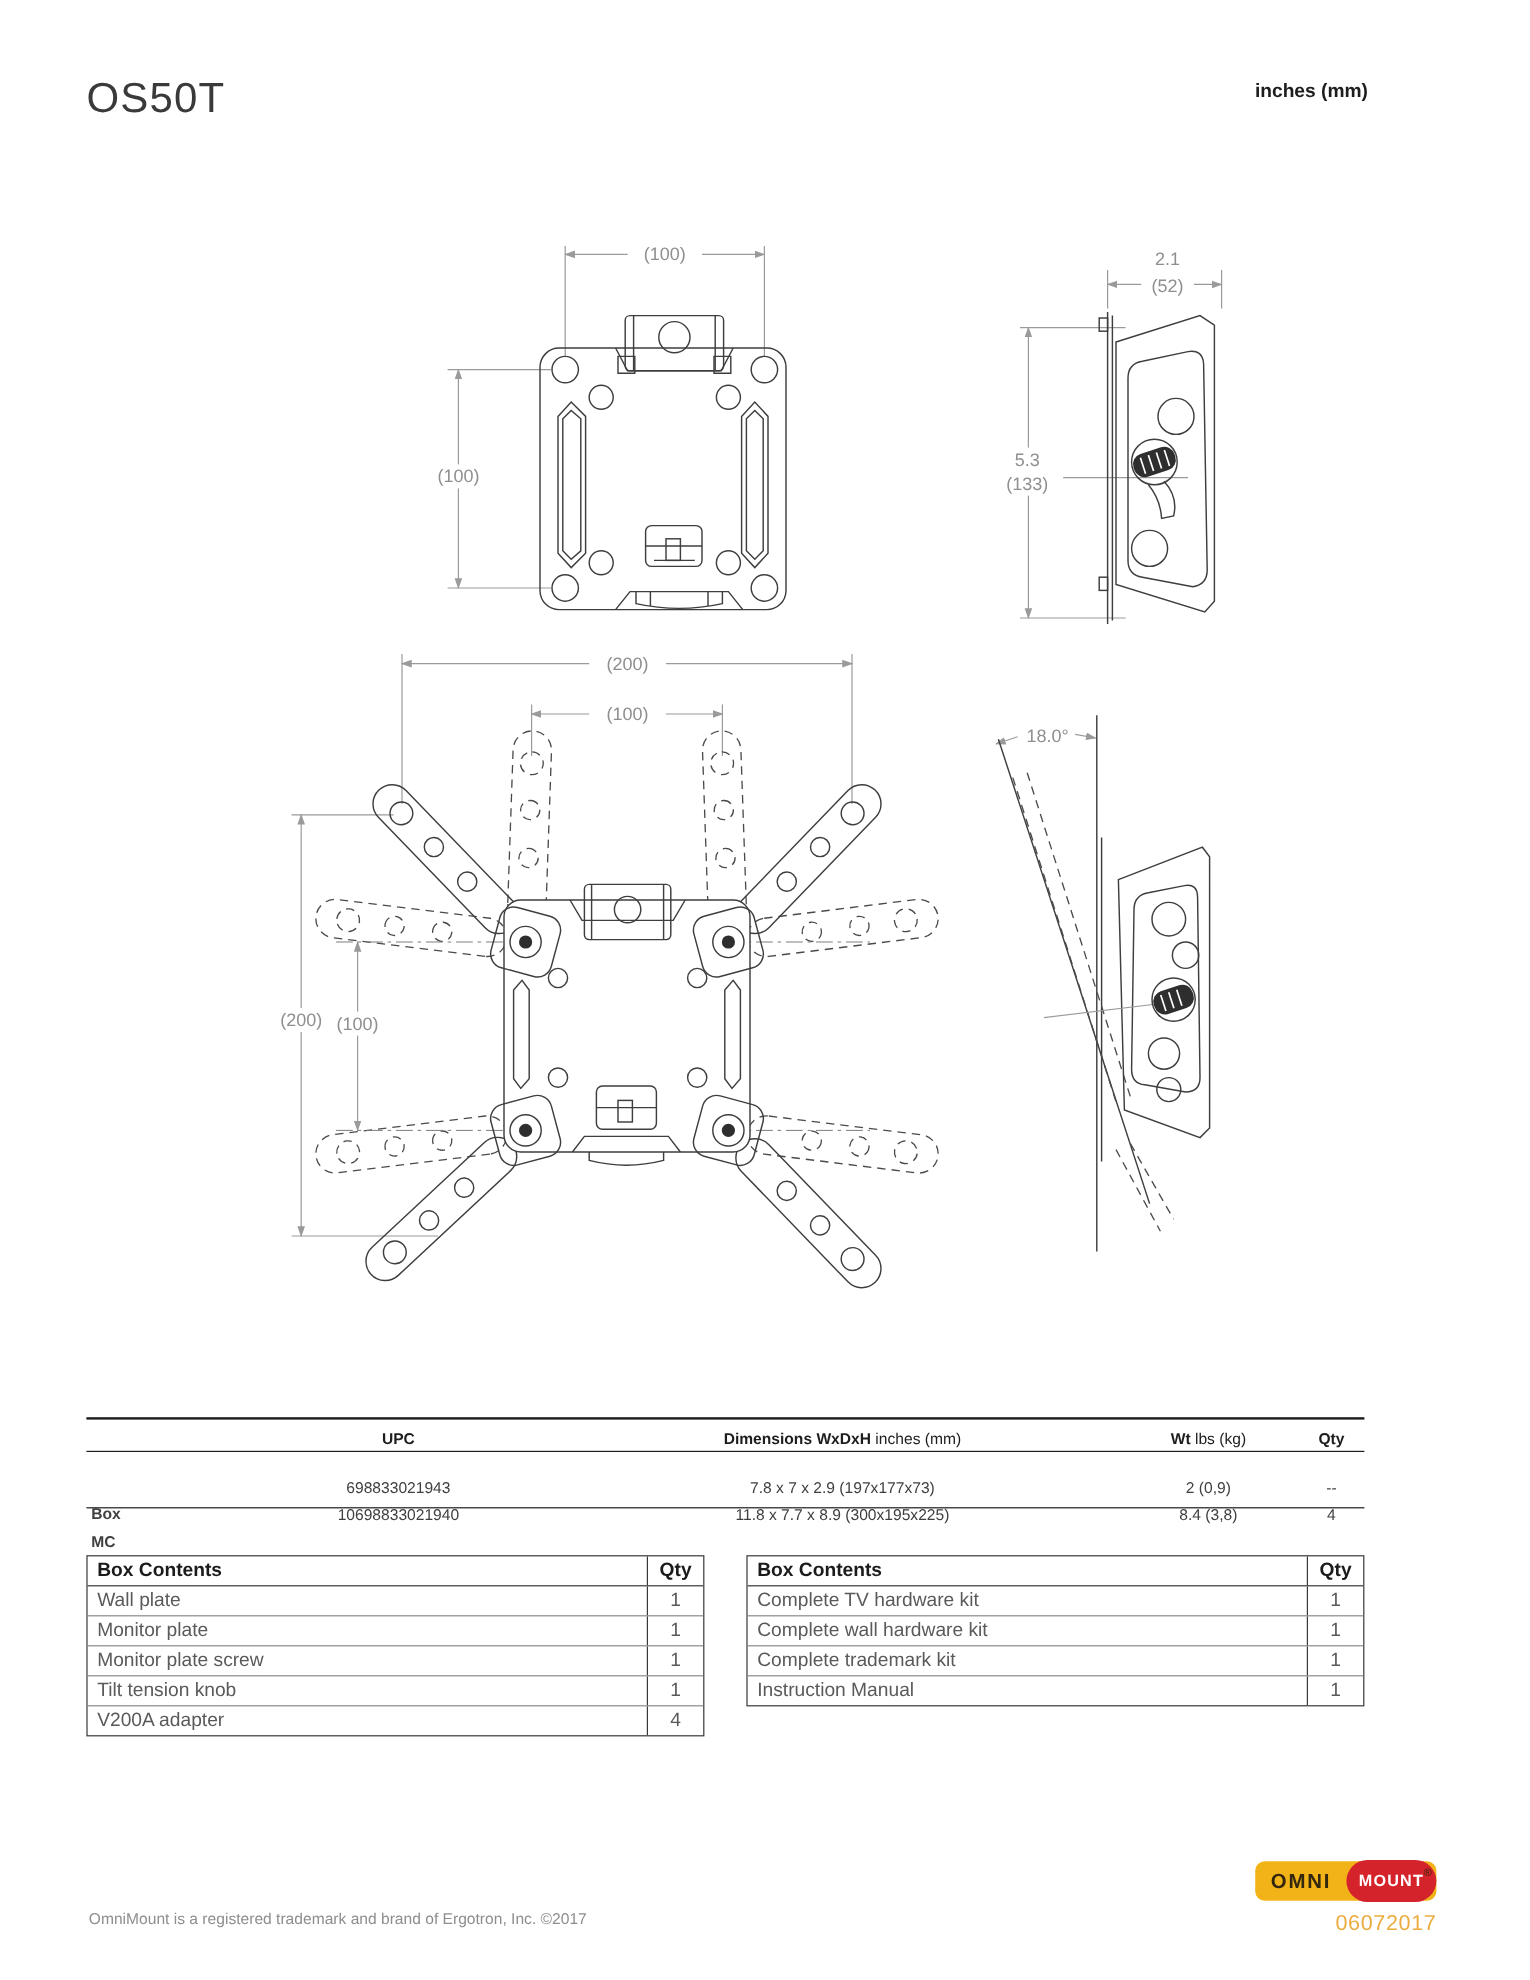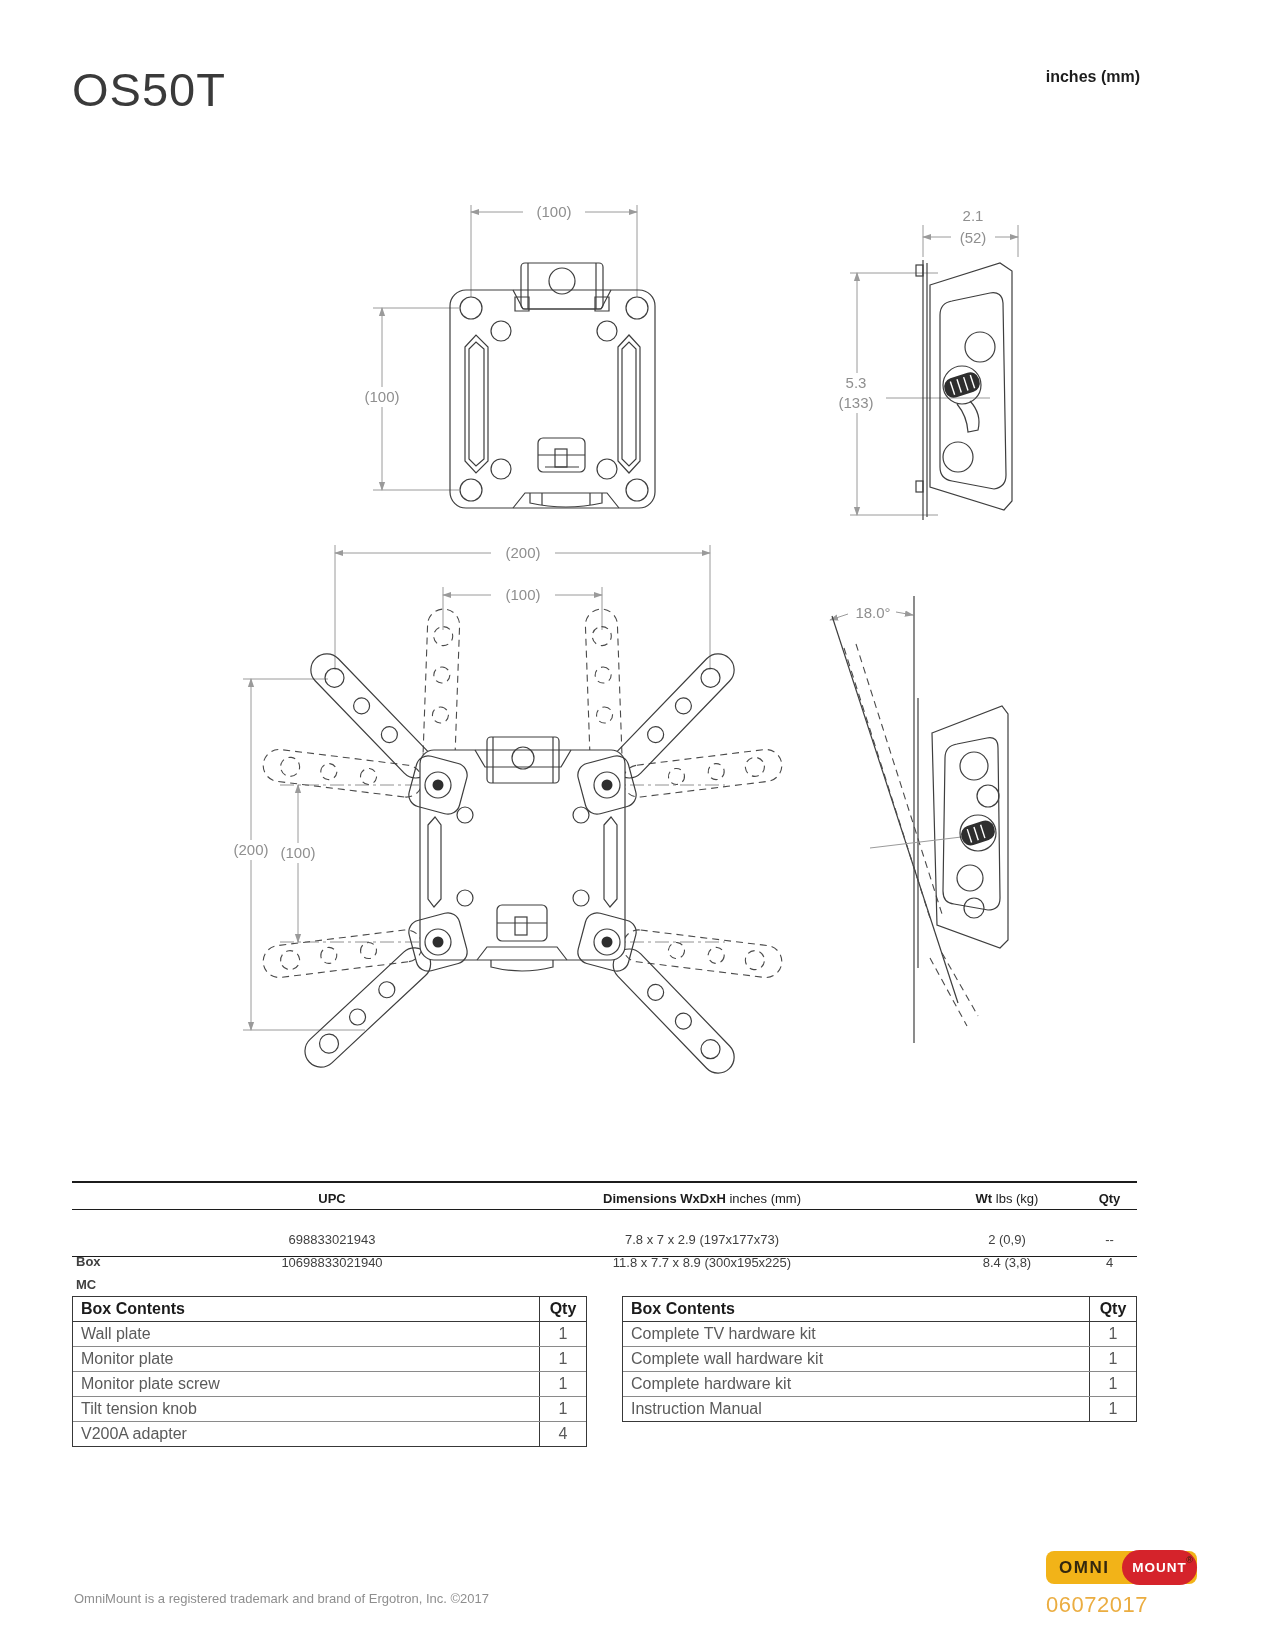--- a/index.html
+++ b/index.html
@@ -1,21 +1,21 @@
 <!DOCTYPE html>
 <html><head>
 <meta charset="utf-8">
 <style>
   html,body{margin:0;padding:0;background:#fff;}
   .page{position:relative;width:1275px;height:1650px;background:#fff;overflow:hidden;
         font-family:"Liberation Sans",sans-serif;color:#333;}
   .abs{position:absolute;}
 
   
-  .title{left:72px;top:62px;font-size:47px;font-weight:300;color:#3a3a3a;letter-spacing:1px;}
+  .title{left:72px;top:62px;font-size:35px;font-weight:300;color:#3a3a3a;letter-spacing:1px;}
   .units{top:68px;right:135px;font-size:16px;font-weight:bold;color:#1d1d1d;}
 
   
   svg{position:absolute;overflow:visible;}
   .part{stroke:#3e3e3e;stroke-width:1.2;fill:none;}
   .partw{stroke:#3e3e3e;stroke-width:1.2;fill:#fff;}
   .partd{stroke:#4a4a4a;stroke-width:1.1;fill:none;stroke-dasharray:7 5;}
   .dim{stroke:#9a9a9a;stroke-width:1;fill:none;}
   .cl{stroke:#777;stroke-width:.8;fill:none;stroke-dasharray:14 4 3 4;}
   .dimtxt{font:15px "Liberation Sans",sans-serif;fill:#8f8f8f;}
@@ -43,21 +43,21 @@
   .bc-head .bc-item,.bc-head .bc-qty{font-weight:bold;color:#1b1b1b;}
 
   
   .trademark{left:74px;top:1591px;font-size:13px;color:#8e8e8e;}
   .logo{left:1046px;top:1551px;width:151px;height:33px;border-radius:8px;}
   .logo-omni{position:absolute;left:13px;top:7px;font-size:17px;font-weight:bold;letter-spacing:1.5px;}
   .logo-mount{position:absolute;left:76px;top:-1px;width:75px;height:35px;border-radius:18px;
               display:flex;align-items:center;justify-content:center;}
   .logo-mount span{color:#fff;font-size:13.5px;font-weight:bold;letter-spacing:1px;}
   .logo-reg{position:absolute;right:4px;top:4px;font-size:9px;}
-  .datecode{left:1046px;top:1592px;width:151px;font-size:22px;letter-spacing:.5px;}
+  .datecode{left:1046px;top:1592px;width:151px;text-align:right;font-size:18px;letter-spacing:.5px;}
 </style>
 </head>
 <body>
 
 <div class="page">
 
   <div class="abs title">OS50T</div>
   <div class="abs units">inches (mm)</div>
 
   <svg style="left:345px;top:185px" width="340" height="345" viewBox="0 0 340 345">
@@ -365,21 +365,21 @@
     </div>
     <div class="bc-row">
       <div class="bc-item">Complete TV hardware kit</div>
       <div class="bc-qty">1</div>
     </div>
     <div class="bc-row">
       <div class="bc-item">Complete wall hardware kit</div>
       <div class="bc-qty">1</div>
     </div>
     <div class="bc-row">
-      <div class="bc-item">Complete hardware kit</div>
+      <div class="bc-item">Complete trademark kit</div>
       <div class="bc-qty">1</div>
     </div>
     <div class="bc-row">
       <div class="bc-item">Instruction Manual</div>
       <div class="bc-qty">1</div>
     </div>
   </div>
 
   <div class="abs trademark">OmniMount is a registered trademark and brand of Ergotron, Inc. ©2017</div>
 

